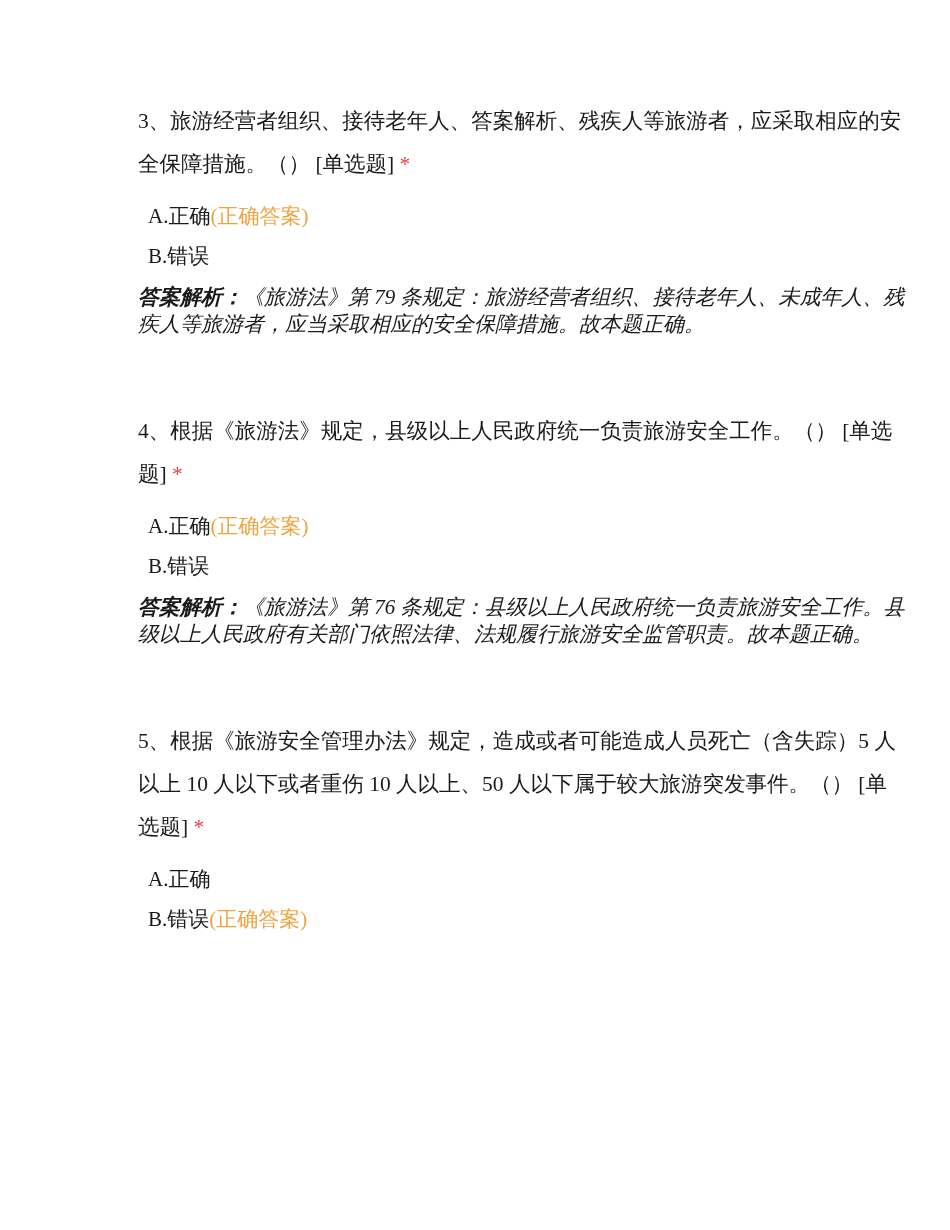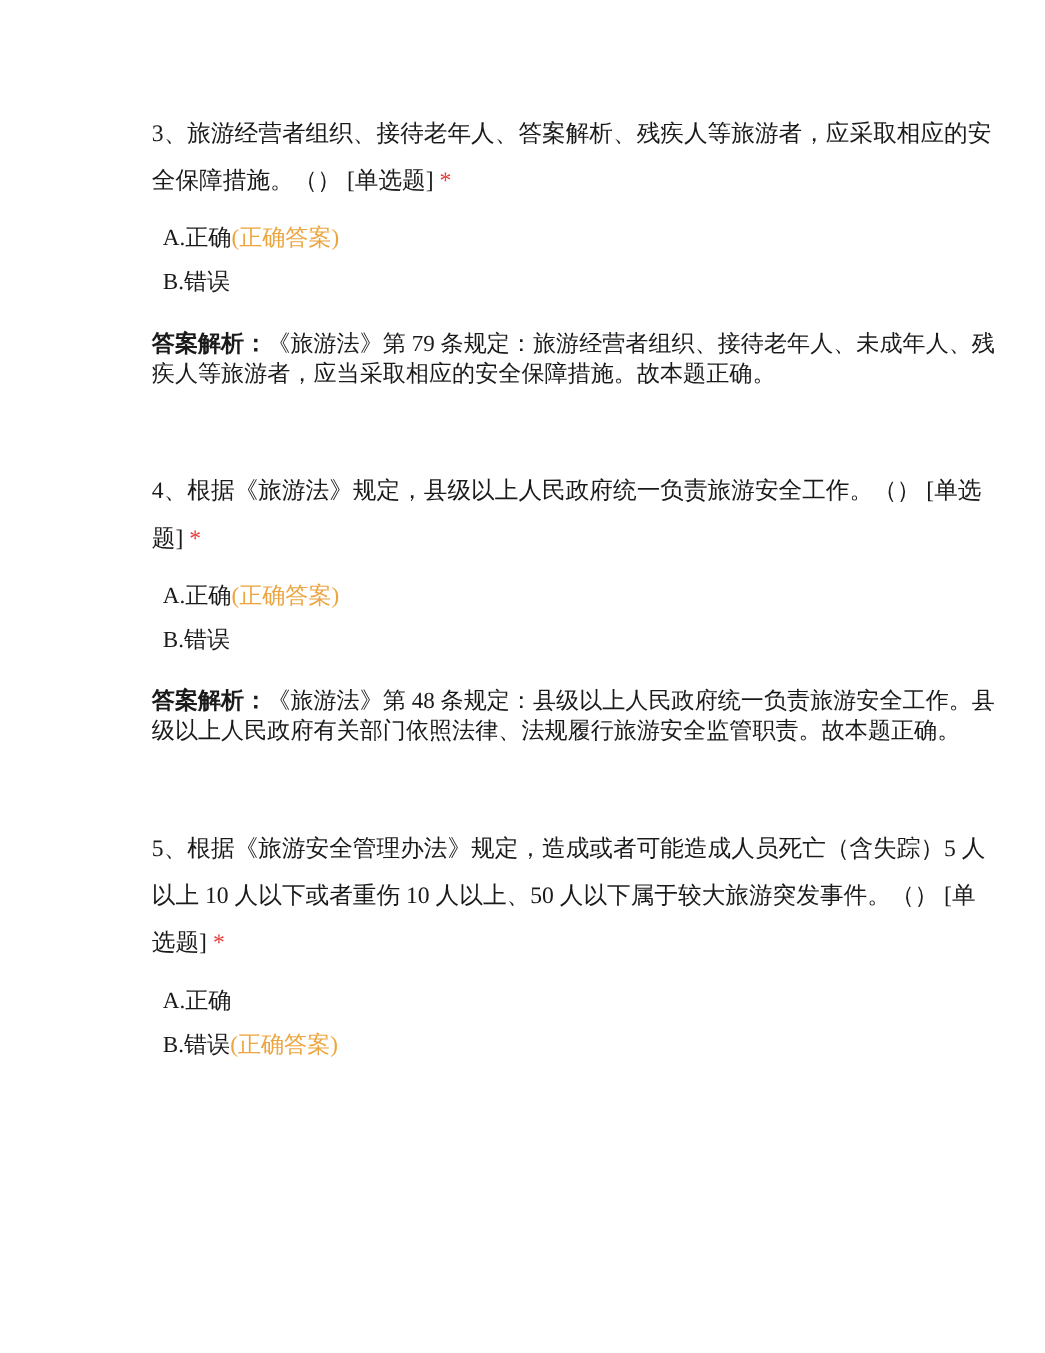--- a/index.html
+++ b/index.html
@@ -23,21 +23,22 @@
     padding-left: 10px;
   }
   .option {
     font-size: 21px;
     line-height: 40px;
   }
   .tag { color: #eda540; }
   .explanation {
     font-size: 21px;
     line-height: 27px;
-    margin-top: 23px;
+    margin-top: 8px;
+    font-style: italic;
   }
   .expl-label { font-weight: bold; }
 </style>
 </head>
 <body>
 
 <main>
 
   <section class="question">
     <p class="stem"><span>3、</span><span>旅游经营者组织、接待老年人、答案解析、残疾人等旅游者，应采取相应的安全保障措施。（） [单选题]</span>
@@ -49,21 +50,21 @@
     <p class="explanation"><span class="expl-label">答案解析：</span><span>《旅游法》第 79 条规定：旅游经营者组织、接待老年人、未成年人、残疾人等旅游者，应当采取相应的安全保障措施。故本题正确。</span></p>
   </section>
 
   <section class="question">
     <p class="stem"><span>4、</span><span>根据《旅游法》规定，县级以上人民政府统一负责旅游安全工作。（） [单选题]</span>
       <span class="req">*</span></p>
     <div class="options">
       <p class="option"><span>A.正确</span><span class="tag">(正确答案)</span></p>
       <p class="option"><span>B.错误</span><span class="tag"></span></p>
     </div>
-    <p class="explanation"><span class="expl-label">答案解析：</span><span>《旅游法》第 48 条规定：县级以上人民政府统一负责旅游安全工作。县级以上人民政府有关部门依照法律、法规履行旅游安全监管职责。故本题正确。</span></p>
+    <p class="explanation"><span class="expl-label">答案解析：</span><span>《旅游法》第 76 条规定：县级以上人民政府统一负责旅游安全工作。县级以上人民政府有关部门依照法律、法规履行旅游安全监管职责。故本题正确。</span></p>
   </section>
 
   <section class="question">
     <p class="stem"><span>5、</span><span>根据《旅游安全管理办法》规定，造成或者可能造成人员死亡（含失踪）5 人以上 10 人以下或者重伤 10 人以上、50 人以下属于较大旅游突发事件。（） [单选题]</span>
       <span class="req">*</span></p>
     <div class="options">
       <p class="option"><span>A.正确</span><span class="tag"></span></p>
       <p class="option"><span>B.错误</span><span class="tag">(正确答案)</span></p>
     </div>
   </section>

